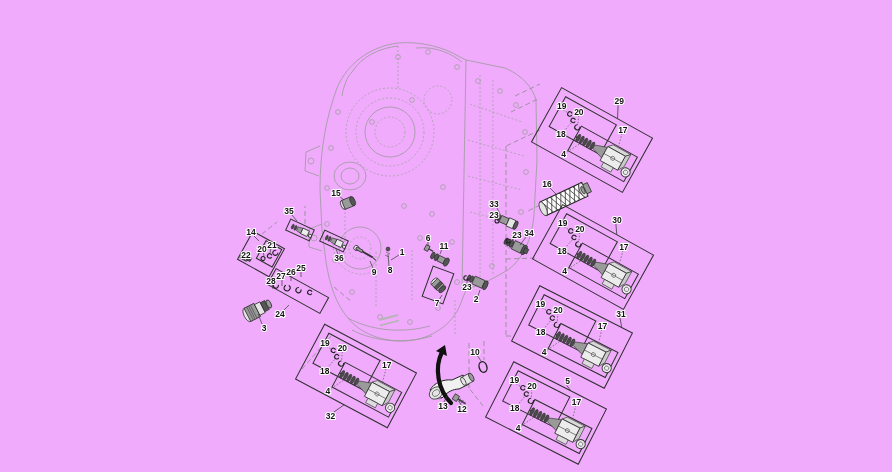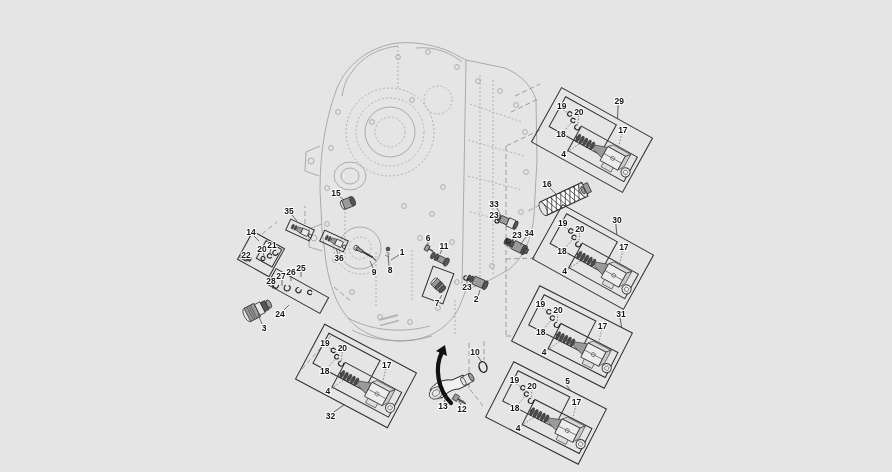--- a/index.html
+++ b/index.html
@@ -1,17 +1,17 @@
 <!DOCTYPE html>
 <html><head>
 <meta charset="utf-8">
 <style>
   html,body{margin:0;padding:0;width:892px;height:472px;background:#ffffff;overflow:hidden;
     font-family:"Liberation Sans",sans-serif;}
-  .stage{position:relative;width:892px;height:472px;background:#e5e5e5;}
+  .stage{position:relative;width:892px;height:472px;background:#f0abfc;}
   svg{display:block}
   
   .hz{fill:none;stroke:#9b9b9b;stroke-width:0.8;}
   .hzd{fill:none;stroke:#a3a3a3;stroke-width:0.8;stroke-dasharray:2 2;}
   .bolt{fill:none;stroke:#a0a0a0;stroke-width:0.8;}
   .plate{stroke:#b5b5b5;stroke-width:2;fill:none;}
   
   .dash{fill:none;stroke:#8a8a8a;stroke-width:0.8;stroke-dasharray:5 3;}
   
   .bx{fill:none;stroke:#2e2e2e;stroke-width:1;}

